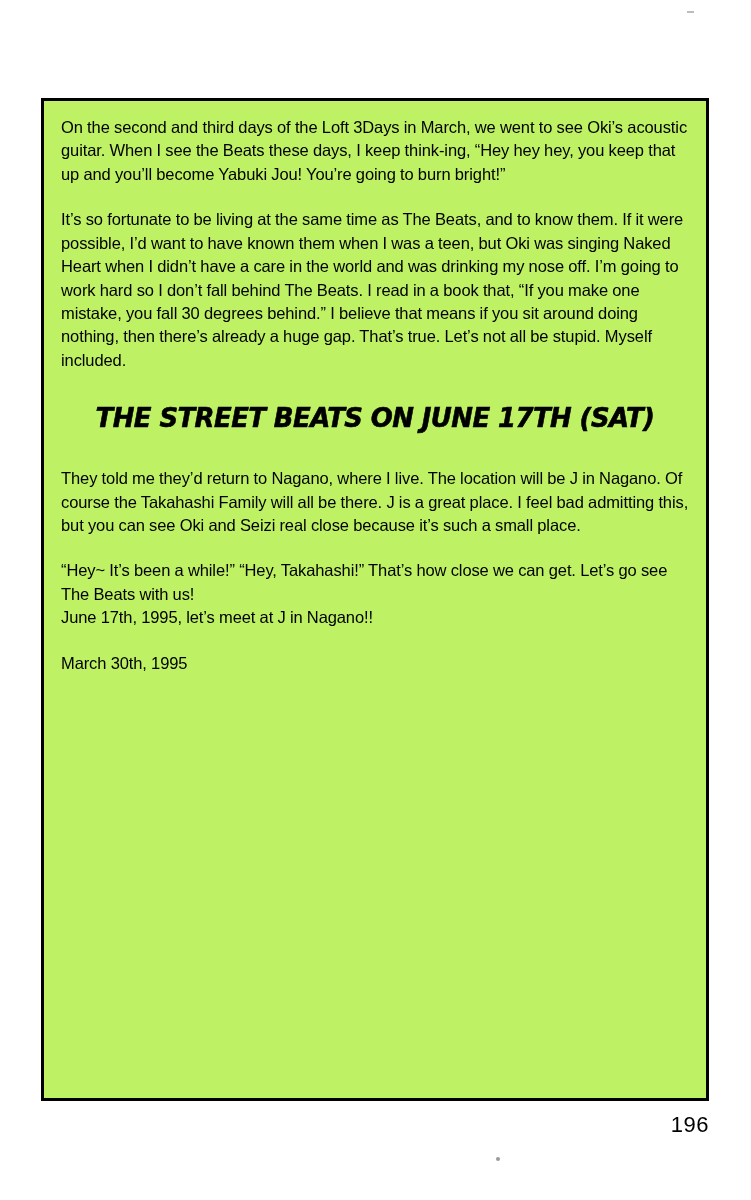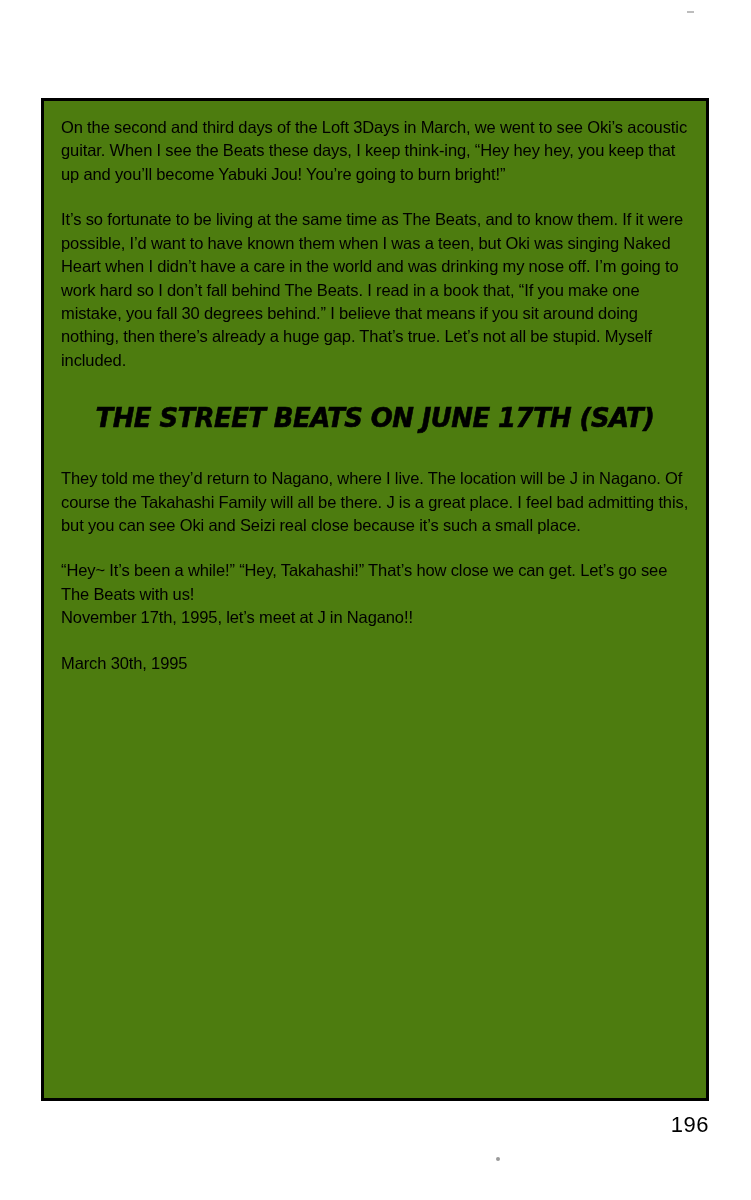--- a/index.html
+++ b/index.html
@@ -23,21 +23,21 @@
     background: #ffffff;
   }
   .content-frame {
     position: absolute;
     left: 41px;
     top: 98px;
     width: 668px;
     height: 1003px;
     border: 3px solid #000000;
     box-sizing: border-box;
-    background: #4d7c0f;
+    background: #bef264;
   }
   .inner {
     position: absolute;
     left: 17px;
     top: 15px;
     right: 17px;
   }
   p.body-text {
     margin: 0 0 22px 0;
     font-size: 16.5px;
@@ -90,21 +90,21 @@
 
       <p class="body-text">On the second and third days of the Loft 3Days in March, we went to see Oki’s acoustic guitar. When I see the Beats these days, I keep think-ing, “Hey hey hey, you keep that up and you’ll become Yabuki Jou! You’re going to burn bright!”</p>
 
       <p class="body-text">It’s so fortunate to be living at the same time as The Beats, and to know them. If it were possible, I’d want to have known them when I was a teen, but Oki was singing Naked Heart when I didn’t have a care in the world and was drinking my nose off. I’m going to work hard so I don’t fall behind The Beats. I read in a book that, “If you make one mistake, you fall 30 degrees behind.” I believe that means if you sit around doing nothing, then there’s already a huge gap. That’s true. Let’s not all be stupid. Myself included.</p>
 
       <div class="heading">THE STREET BEATS ON JUNE 17TH (SAT)</div>
 
       <p class="body-text">They told me they’d return to Nagano, where I live. The location will be J in Nagano. Of course the Takahashi Family will all be there. J is a great place. I feel bad admitting this, but you can see Oki and Seizi real close because it’s such a small place.</p>
 
       <p class="body-text" style="white-space: pre-line;">“Hey~ It’s been a while!” “Hey, Takahashi!” That’s how close we can get. Let’s go see The Beats with us!
-November 17th, 1995, let’s meet at J in Nagano!!</p>
+June 17th, 1995, let’s meet at J in Nagano!!</p>
 
       <p class="body-text">March 30th, 1995</p>
 
     </div>
   </div>
 
   <div class="page-number">196</div>
 
 </div>
 

